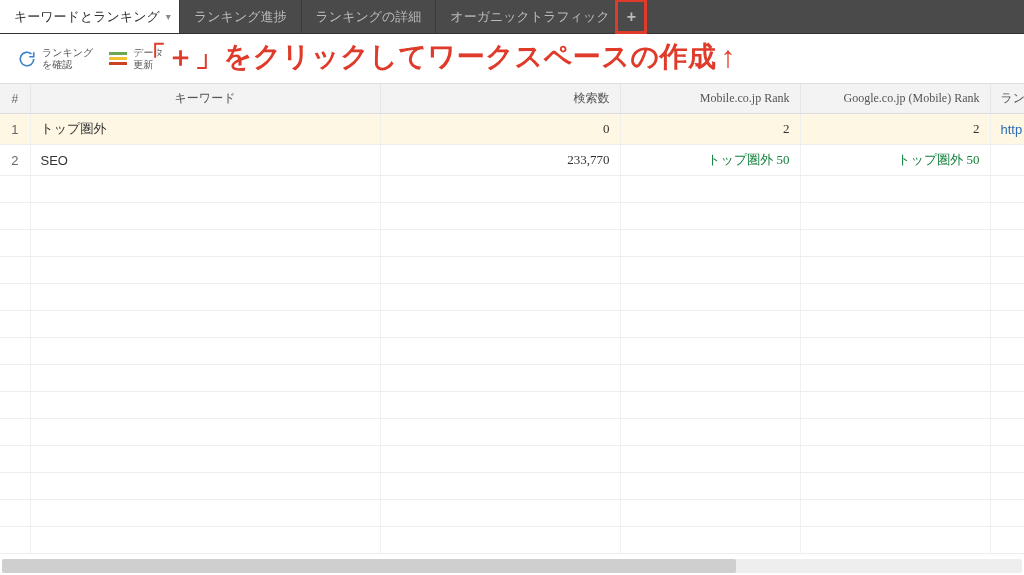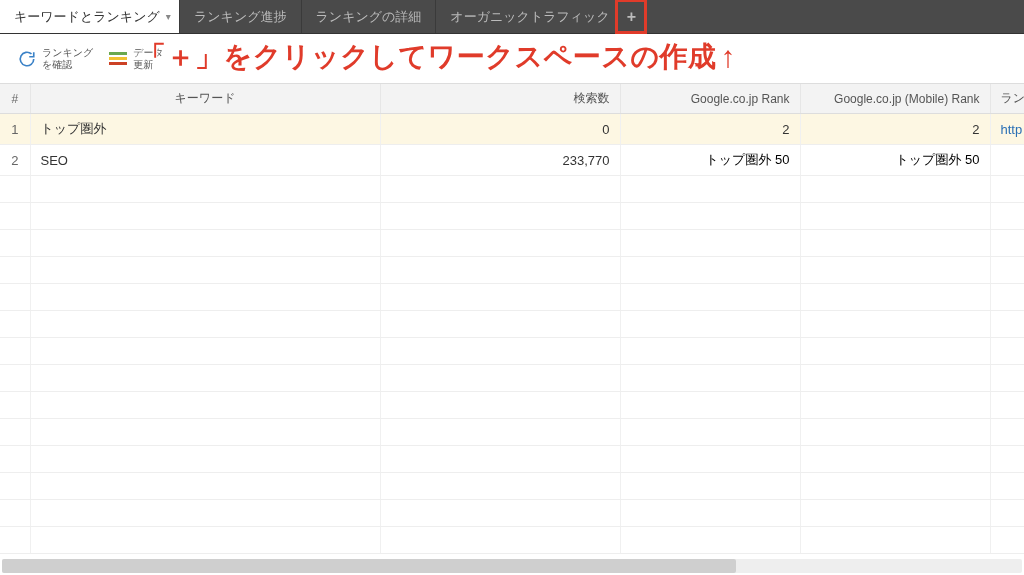--- a/index.html
+++ b/index.html
@@ -127,38 +127,38 @@
       font-weight: normal;
       color: #555;
       font-size: 12px;
       text-align: center;
       padding: 6px 10px;
       border-bottom: 1px solid #ddd;
       border-right: 1px solid #e6e6e6;
       white-space: nowrap;
       overflow: hidden;
     }
-    thead th.num, tbody td.num { text-align: right; }
+    thead th.num, tbody td.num { text-align: right; font-family: Liberation Serif, serif; }
     tbody td {
       padding: 6px 10px;
       border-bottom: 1px solid #eee;
       border-right: 1px solid #f0f0f0;
       color: #333;
       font-size: 13px;
       white-space: nowrap;
       overflow: hidden;
     }
     tbody tr.hl td { background: #fdf7e3; }
     .idx-col { width: 30px; text-align: center; color: #666; }
     .kw-col { width: 350px; }
     .search-col { width: 240px; }
     .rank1-col { width: 180px; }
     .rank2-col { width: 190px; }
     .last-col { width: 40px; }
-    .muted { color: #000000; }
+    .muted { color: #15803d; }
     .link { color: #2a6fb5; }
     tbody tr.empty td { height: 27px; }
 
     
     .hscroll {
       position: absolute;
       bottom: 2px;
       left: 2px;
       right: 2px;
       height: 14px;
@@ -234,21 +234,21 @@
         <col class="search-col">
       <col class="rank1-col">
         <col class="rank2-col">
         <col class="last-col">
     </colgroup>
     <thead>
       <tr>
         <th class="idx-col">#</th>
         <th>キーワード</th>
         <th class="num">検索数</th>
-        <th class="num">Google.co.jp Rank</th>
+        <th class="num">Mobile.co.jp Rank</th>
         <th class="num">Google.co.jp (Mobile) Rank</th>
         <th>ラン</th>
       </tr>
     </thead>
     <tbody>
       <tr class="hl">
         <td class="idx-col">1</td>
         <td>トップ圏外</td>
         <td class="num">0</td>
         <td class="num">2</td>

